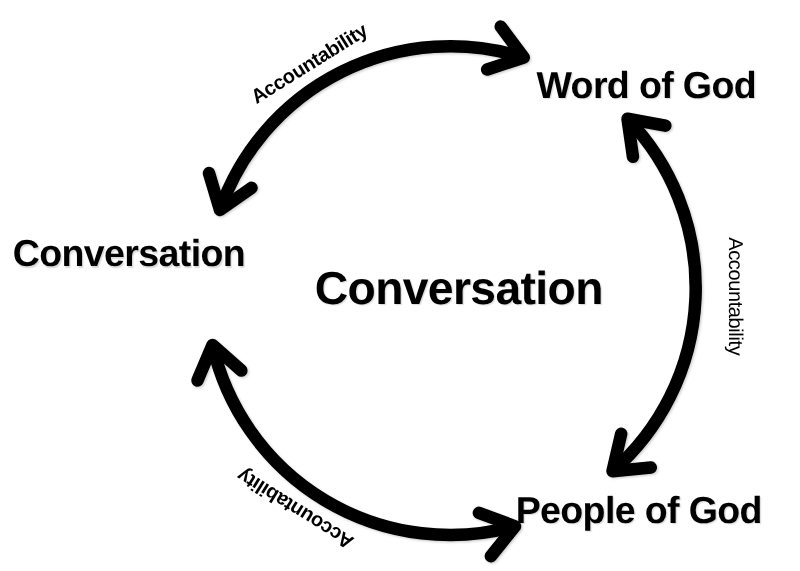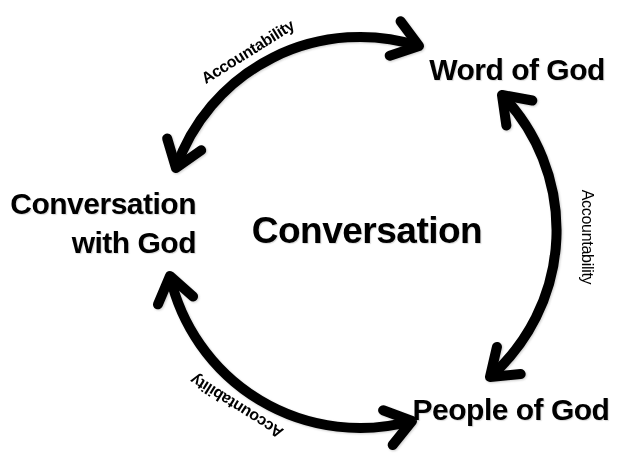--- a/index.html
+++ b/index.html
@@ -108,21 +108,20 @@
 
     <path class="edge" d="M 412,421 A 195,195 0 0 1 170,276" marker-start="url(#openArrow)" marker-end="url(#openArrow)"></path>
   </svg>
 
   <div class="center-label">Conversation</div>
 
   <div class="node node-word">Word of God</div>
 
   <div class="node node-conversation">
     <div>Conversation</div>
-    <div>with God</div>
   </div>
 
   <div class="node node-people">People of God</div>
 
   <div class="edge-label edge-label-top">Accountability</div>
 
   <div class="edge-label edge-label-right">Accountability</div>
 
   <div class="edge-label edge-label-bottom">Accountability</div>
 

